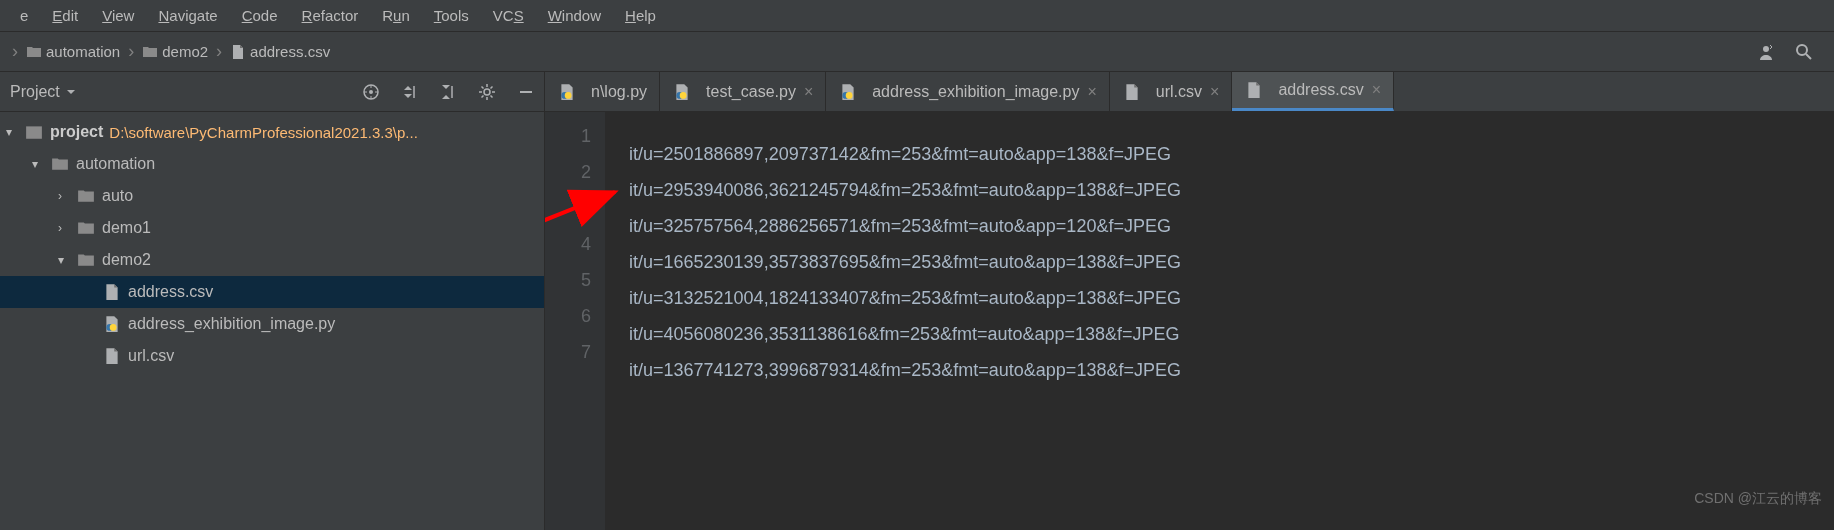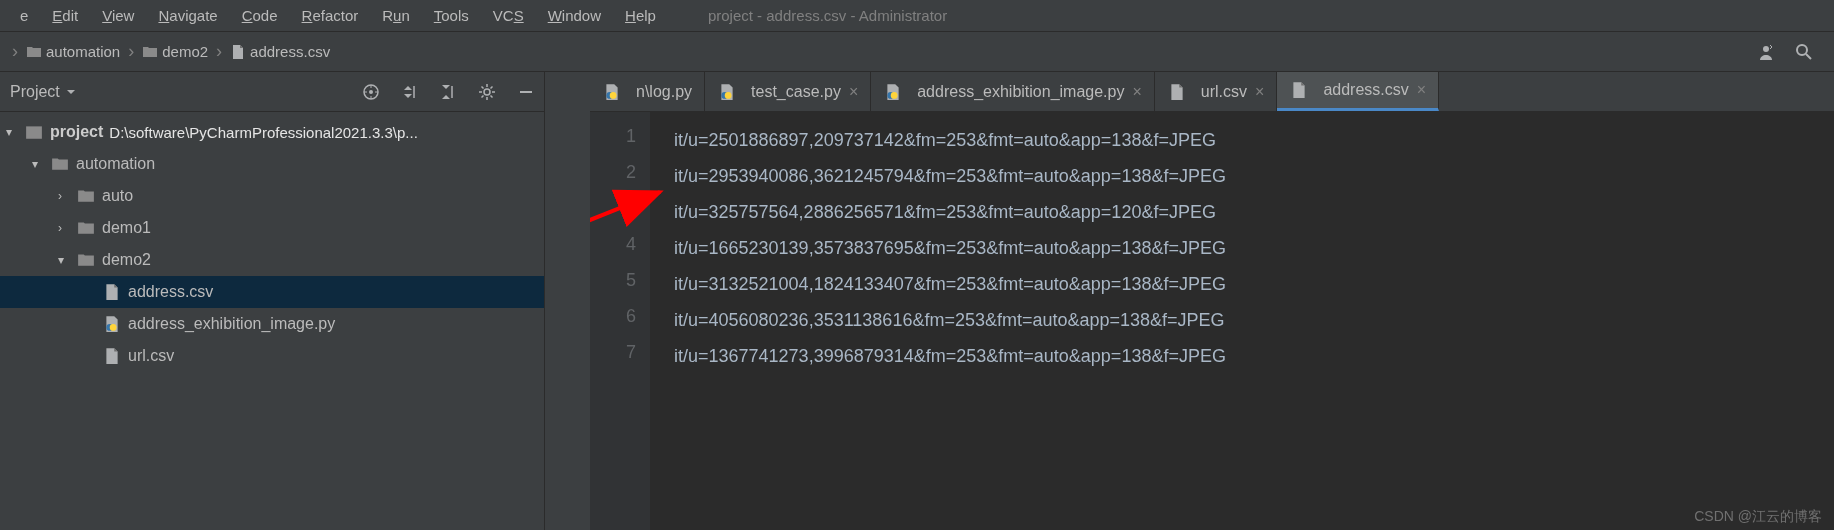--- a/index.html
+++ b/index.html
@@ -12,71 +12,70 @@
 .window-title { margin-left: 40px; color: #808080; font-size: 15px; }
 
 
 .navbar { height: 40px; display: flex; align-items: center; padding: 0 8px; background: #3c3f41; border-bottom: 1px solid #2b2b2b; }
 .navbar-left { display: flex; align-items: center; flex: 1; }
 .crumb { display: flex; align-items: center; color: #bbbbbb; font-size: 15px; cursor: pointer; padding: 2px 4px; }
 .crumb-sep { color: #808080; margin: 0 4px; font-size: 18px; }
 .navbar-right { display: flex; align-items: center; gap: 18px; padding-right: 12px; }
 
 
-.main { display: flex; height: calc(100% - 72px); gap: 45px; }
+.main { display: flex; height: calc(100% - 72px); }
 
 
 .project-panel { width: 545px; background: #3c3f41; border-right: 1px solid #2b2b2b; display: flex; flex-direction: column; }
 .project-header { height: 40px; display: flex; align-items: center; padding: 0 10px; border-bottom: 1px solid #2b2b2b; }
 .project-header-title { font-size: 16px; display: flex; align-items: center; gap: 6px; }
 .project-header-actions { margin-left: auto; display: flex; gap: 22px; align-items: center; }
 .tree { padding: 4px 0; overflow: hidden; }
 .tree-row { display: flex; align-items: center; height: 32px; padding-left: 6px; cursor: pointer; font-size: 16px; }
 .tree-row.selected { background: #0d293e; }
 .tree-indent { display: inline-block; }
 .tree-arrow { width: 16px; color: #bbbbbb; font-size: 12px; margin-right: 2px; }
 .tree-icon { width: 20px; height: 20px; margin-right: 6px; display: inline-flex; align-items: center; justify-content: center; }
-.project-root-path { color: #e5e5e5; margin-left: 6px; font-size: 15px; }
+.project-root-path { color: #fdba74; margin-left: 6px; font-size: 15px; }
 
 
 .editor-area { flex: 1; display: flex; flex-direction: column; background: #ef4444; position: relative; }
 .tab-bar { height: 40px; display: flex; background: #3c3f41; border-bottom: 1px solid #2b2b2b; overflow: hidden; }
 .tab { display: flex; align-items: center; padding: 0 12px; gap: 8px; border-right: 1px solid #2b2b2b; cursor: pointer; font-size: 16px; color: #bbbbbb; }
 .tab.active { background: #4e5254; border-bottom: 3px solid #4a88c7; }
 .tab-close { color: #808080; cursor: pointer; font-size: 16px; }
 
 .editor-body { flex: 1; display: flex; background: #2b2b2b; font-family: 'Consolas', 'Monaco', monospace; font-size: 18px; position: relative; }
 .gutter { width: 60px; background: #313335; text-align: right; padding: 6px 14px 6px 0; color: #606366; line-height: 36px; }
-.code { flex: 1; padding: 10px 0 6px 24px; color: #a9b7c6; line-height: 36px; white-space: pre; }
+.code { flex: 1; padding: 24px 0 6px 24px; color: #a9b7c6; line-height: 36px; white-space: pre; }
 
 
 svg { display: block; }
 .icon-btn { cursor: pointer; color: #afb1b3; }
 
 
 .arrow-svg { position: absolute; pointer-events: none; z-index: 100; }
 
-.watermark { position: absolute; bottom: 4px; right: 12px; color: #707070; font-size: 14px; z-index: 50; }
+.watermark { position: absolute; bottom: 22px; right: 12px; color: #707070; font-size: 14px; z-index: 50; }
 </style>
 </head>
 <body>
 
 <div class="menubar">
   <span class="menubar-item"><u></u>e</span>
     <span class="menubar-item"><u>E</u>dit</span>
     <span class="menubar-item"><u>V</u>iew</span>
     <span class="menubar-item"><u>N</u>avigate</span>
     <span class="menubar-item"><u>C</u>ode</span>
     <span class="menubar-item"><u>R</u>efactor</span>
     <span class="menubar-item">R<u>u</u>n</span>
     <span class="menubar-item"><u>T</u>ools</span>
     <span class="menubar-item">VC<u>S</u></span>
     <span class="menubar-item"><u>W</u>indow</span>
     <span class="menubar-item"><u>H</u>elp</span>
-  <span class="window-title">project - address.csv - Administrator</span>
 </div>
 
 <div class="navbar">
   <div class="navbar-left">
     <span class="crumb-sep">›</span>
     <span class="crumb">
       <svg width="16" height="16" viewBox="0 0 16 16">
           <path fill="#8a8a8a" d="M1 3h5l1 1h8v9H1z"></path>
         </svg>
       <span style="margin-left:4px">automation</span>

